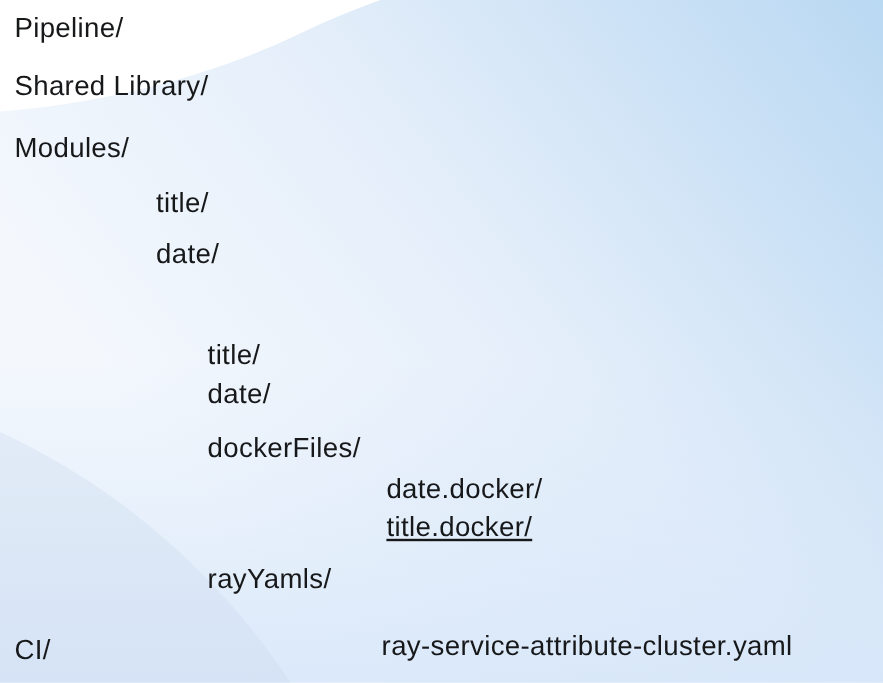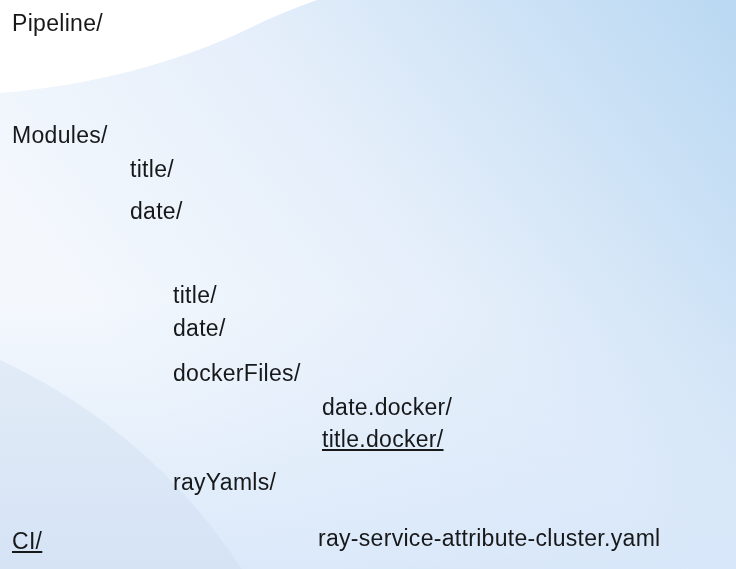--- a/index.html
+++ b/index.html
@@ -29,32 +29,32 @@
   .tree-line {
     position: absolute;
     font-size: 23px;
     line-height: 28px;
     letter-spacing: 0.3px;
     color: #17181a;
     white-space: nowrap;
   }
   .l0  { top: 9px;   left: 12px;  }
   .l1  { top: 57px;  left: 12px;  }
-  .l2  { top: 109px; left: 12px; margin-top: 12px;  }
+  .l2  { top: 109px; left: 12px;  }
   .l3  { top: 155px; left: 130px; }
   .l4  { top: 197px; left: 130px; }
   .l5  { top: 245px; left: 12px;  }
   .l6  { top: 281px; left: 173px; }
   .l7  { top: 314px; left: 173px; }
   .l8  { top: 359px; left: 173px; }
   .l9  { top: 393px; left: 322px; }
   .l10 { top: 425px; left: 322px; text-decoration: underline; }
   .l11 { top: 468px; left: 173px; }
   .l12 { top: 524px; left: 318px; }
-  .l13 { top: 527px; left: 12px; text-decoration: underline;  }
+  .l13 { top: 527px; left: 12px;  }
 </style>
 </head>
 <body>
 
 <div class="stage">
 
   <svg class="bg" viewBox="0 0 736 569" preserveAspectRatio="none" aria-hidden="true">
     <defs>
       <linearGradient id="gField" x1="736" y1="0" x2="170" y2="430" gradientUnits="userSpaceOnUse">
         <stop offset="0" stop-color="#b9d8f2"></stop>
@@ -66,20 +66,21 @@
         <stop offset="1" stop-color="#d6e6f9" stop-opacity="0.85"></stop>
       </linearGradient>
     </defs>
     <rect width="736" height="569" fill="url(#gField)"></rect>
     <rect width="736" height="569" fill="url(#gBottom)"></rect>
     <path d="M0,360 C90,402 175,468 242,569 L0,569 Z" fill="#ccd9ee" opacity="0.35"></path>
     <path d="M317,0 C295,8 272,17 250,28 C180,62 90,86 0,93 L0,0 Z" fill="#ffffff"></path>
   </svg>
 
   <div class="tree-line l0">Pipeline/</div>
+  <div class="tree-line l1">Shared Library/</div>
   <div class="tree-line l2">Modules/</div>
   <div class="tree-line l3">title/</div>
   <div class="tree-line l4">date/</div>
   <div class="tree-line l6">title/</div>
   <div class="tree-line l7">date/</div>
   <div class="tree-line l9">date.docker/</div>
   <div class="tree-line l8">dockerFiles/</div>
   <div class="tree-line l10">title.docker/</div>
   <div class="tree-line l11">rayYamls/</div>
   <div class="tree-line l12">ray-service-attribute-cluster.yaml</div>

